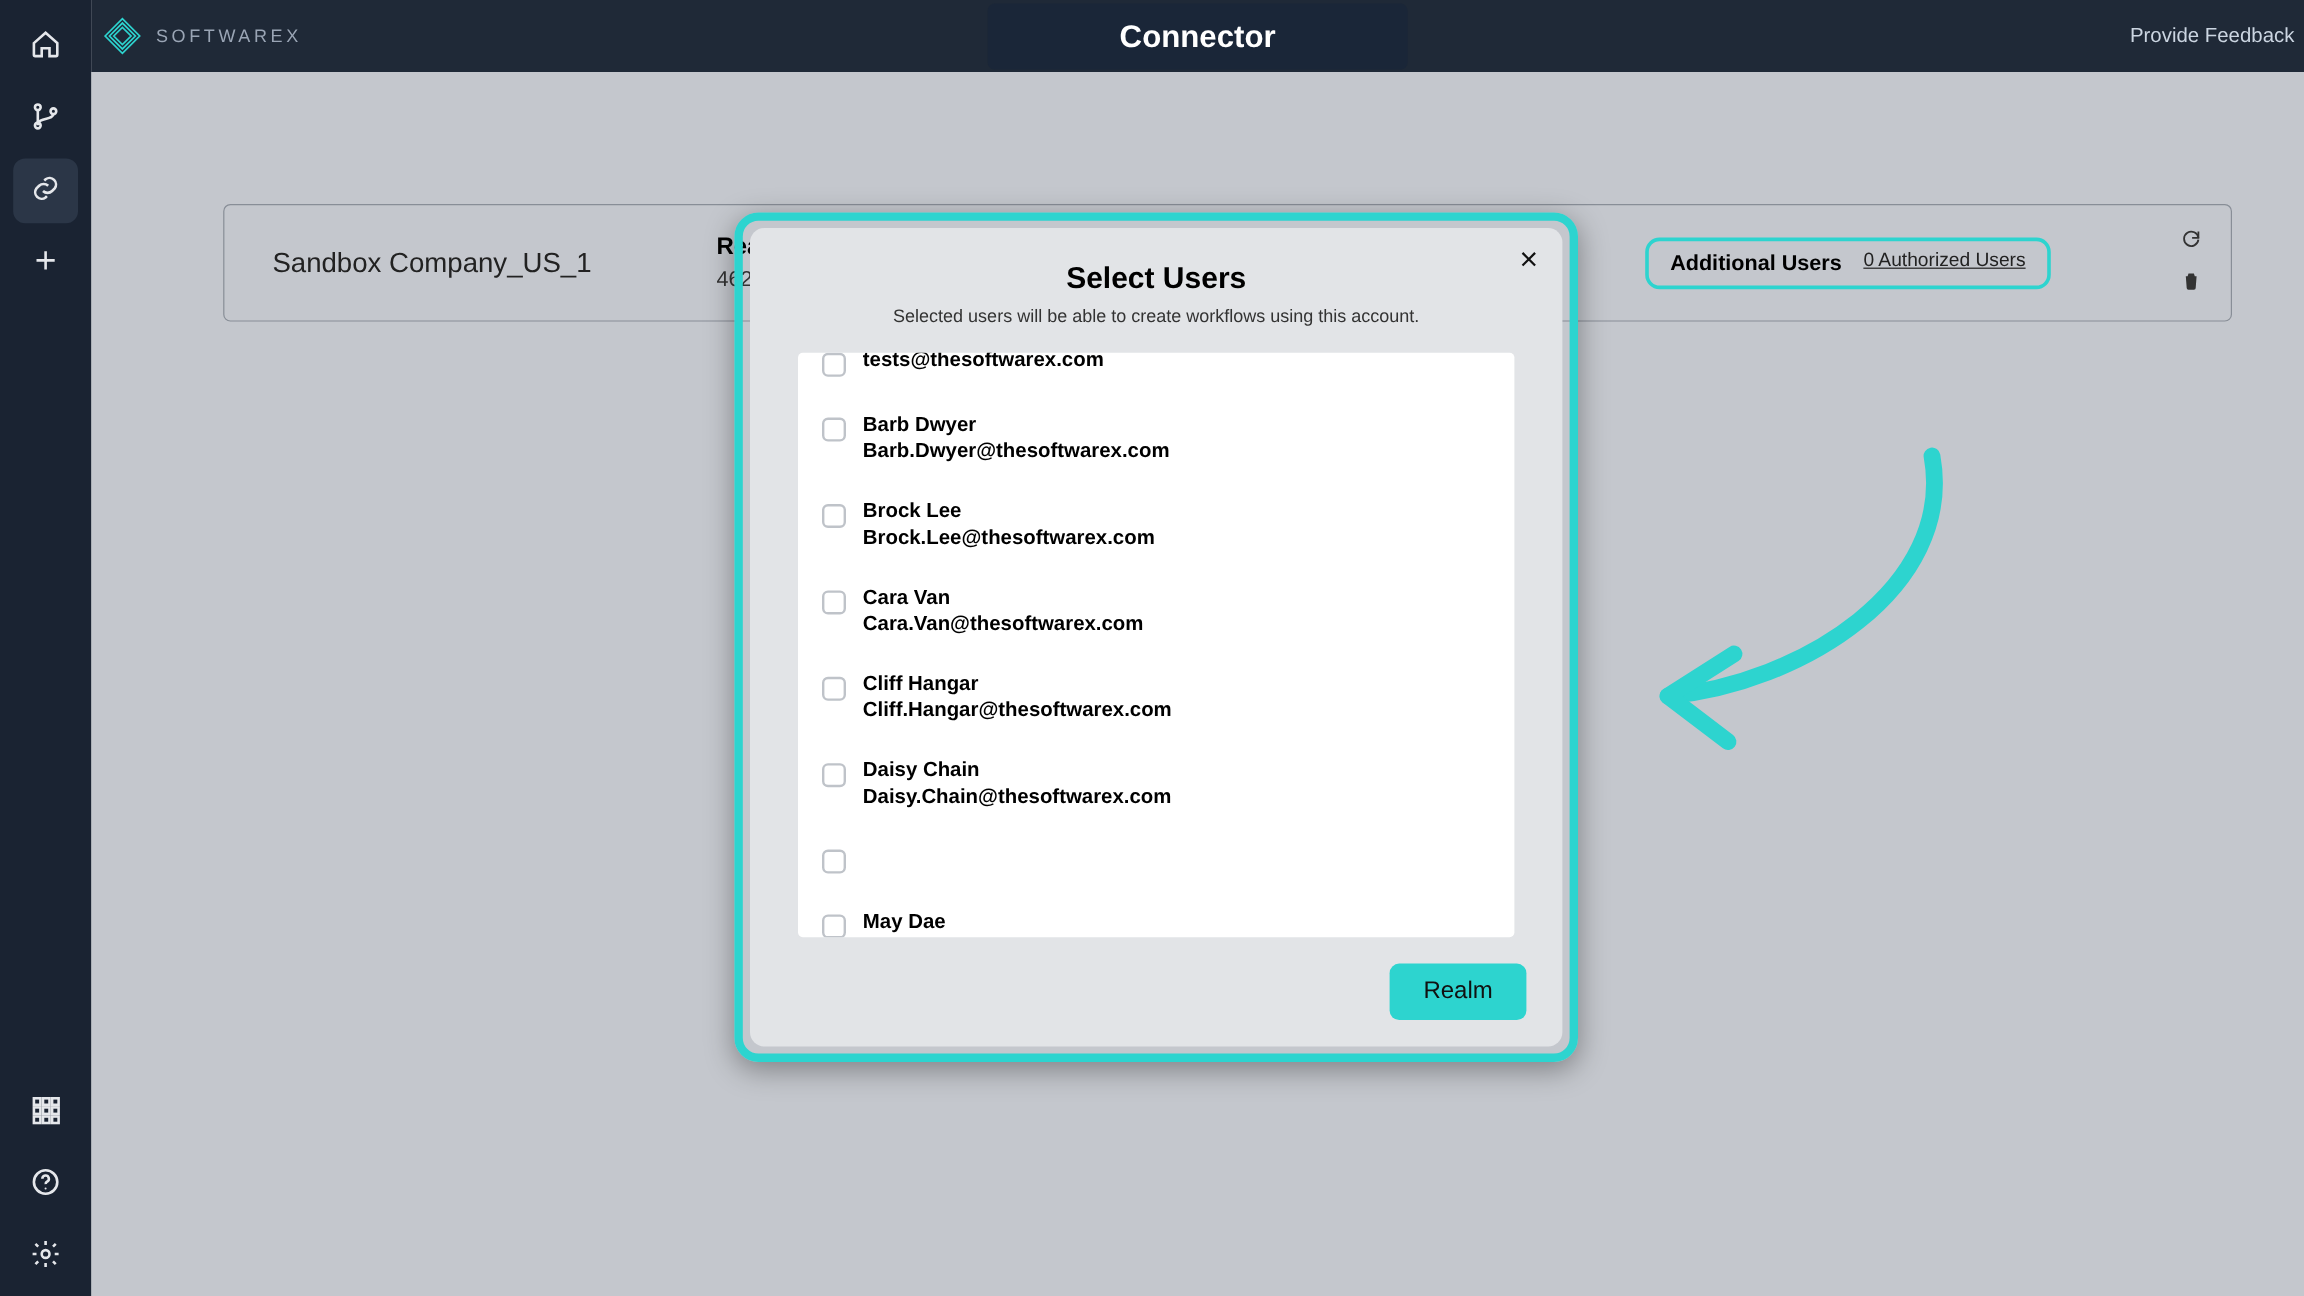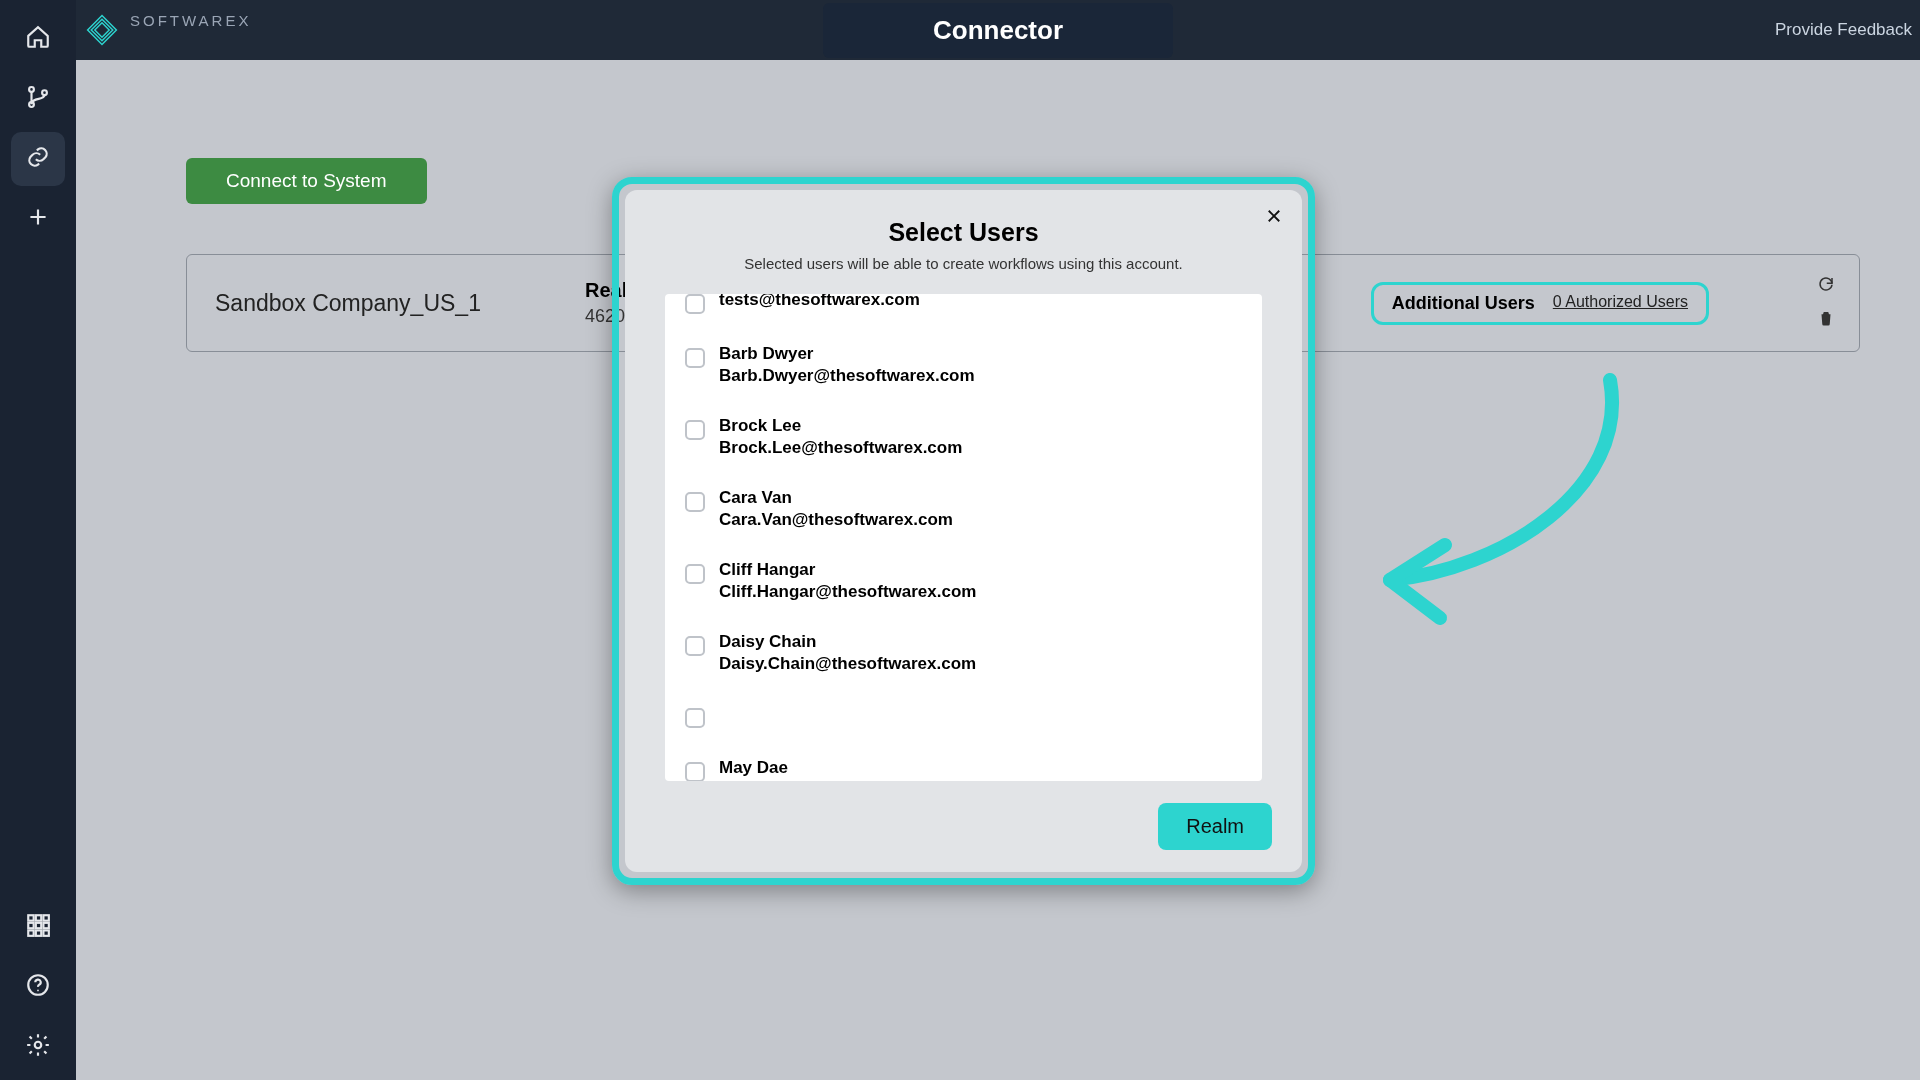--- a/index.html
+++ b/index.html
@@ -28,21 +28,21 @@
   .nav-icon.active { background: #2b3647; }
   .nav-spacer { flex: 1; }
   .nav-icon svg { width: 26px; height: 26px; stroke: currentColor; fill: none; stroke-width: 2; }
 
   
   .header {
     position: absolute; left: 76px; right: 0; top: 0; height: 60px;
     background: var(--dark-header); display: flex; align-items: center;
     padding: 0 8px; color: #cbd5e1; z-index: 4;
   }
-  .brand { display: flex; align-items: flex-start; gap: 10px; font-size: 15px; letter-spacing: 3px; font-weight: 300; color: #9aa5b5; }
+  .brand { display: flex; align-items: center; gap: 10px; font-size: 15px; letter-spacing: 3px; font-weight: 300; color: #9aa5b5; }
   .brand-logo { width: 36px; height: 36px; display: flex; align-items: center; justify-content: center; }
   .header-center { position: absolute; left: 50%; transform: translateX(-50%); }
   .tab-pill {
     background: var(--dark-header-pill); color: #fff; font-weight: 700;
     font-size: 26px; padding: 12px 110px; border-radius: 6px;
   }
   .header-right { margin-left: auto; font-size: 17px; color: #cbd5e1; cursor: pointer; }
 
   
   .main {
@@ -50,21 +50,21 @@
     background: var(--bg-gray); padding: 60px 60px 0 110px;
   }
   .page-title { text-align: center; font-size: 30px; font-weight: 800; color: #111; }
   .connect-btn {
     margin-top: 38px; background: var(--green-btn); color: #fff; border: none;
     font-size: 19px; font-weight: 500; padding: 12px 40px; border-radius: 6px; cursor: pointer;
   }
 
   .account-row {
     margin-top: 50px; border: 1px solid #888e97; border-radius: 6px;
-    height: 98px; display: flex; align-items: center; padding: 0 28px;
+    height: 98px; display: flex; align-items: center; padding: 0 40px;
     gap: 80px; position: relative; background: transparent;
   }
   .company-name { font-size: 23px; color: #222; flex: 0 0 auto; min-width: 290px; }
   .realm { display: flex; flex-direction: column; gap: 4px; }
   .realm-label { font-weight: 800; font-size: 20px; }
   .realm-value { font-size: 18px; color: #333; }
   .locale-frag { position: absolute; left: 920px; font-size: 18px; white-space: nowrap; }
   .additional-box {
     position: absolute; right: 150px; border: 3px solid var(--accent); border-radius: 12px;
     padding: 8px 18px; display: flex; flex-direction: row; gap: 18px; cursor: pointer;
@@ -213,21 +213,20 @@
     <span>SOFTWAREX</span>
   </div>
   <div class="header-center">
     <div class="tab-pill">Connector</div>
   </div>
   <div class="header-right">Provide Feedback</div>
 </div>
 
 <div class="main">
 
-  <button class="connect-btn">Connect to System</button>
 
   <div class="account-row">
     <div class="company-name">Sandbox Company_US_1</div>
     <div class="realm">
       <span class="realm-label">Realm ID</span>
       <span class="realm-value">4620816365 66</span>
     </div>
     <span class="locale-frag">ftwarex.com (US)</span>
 
     <div class="additional-box">

